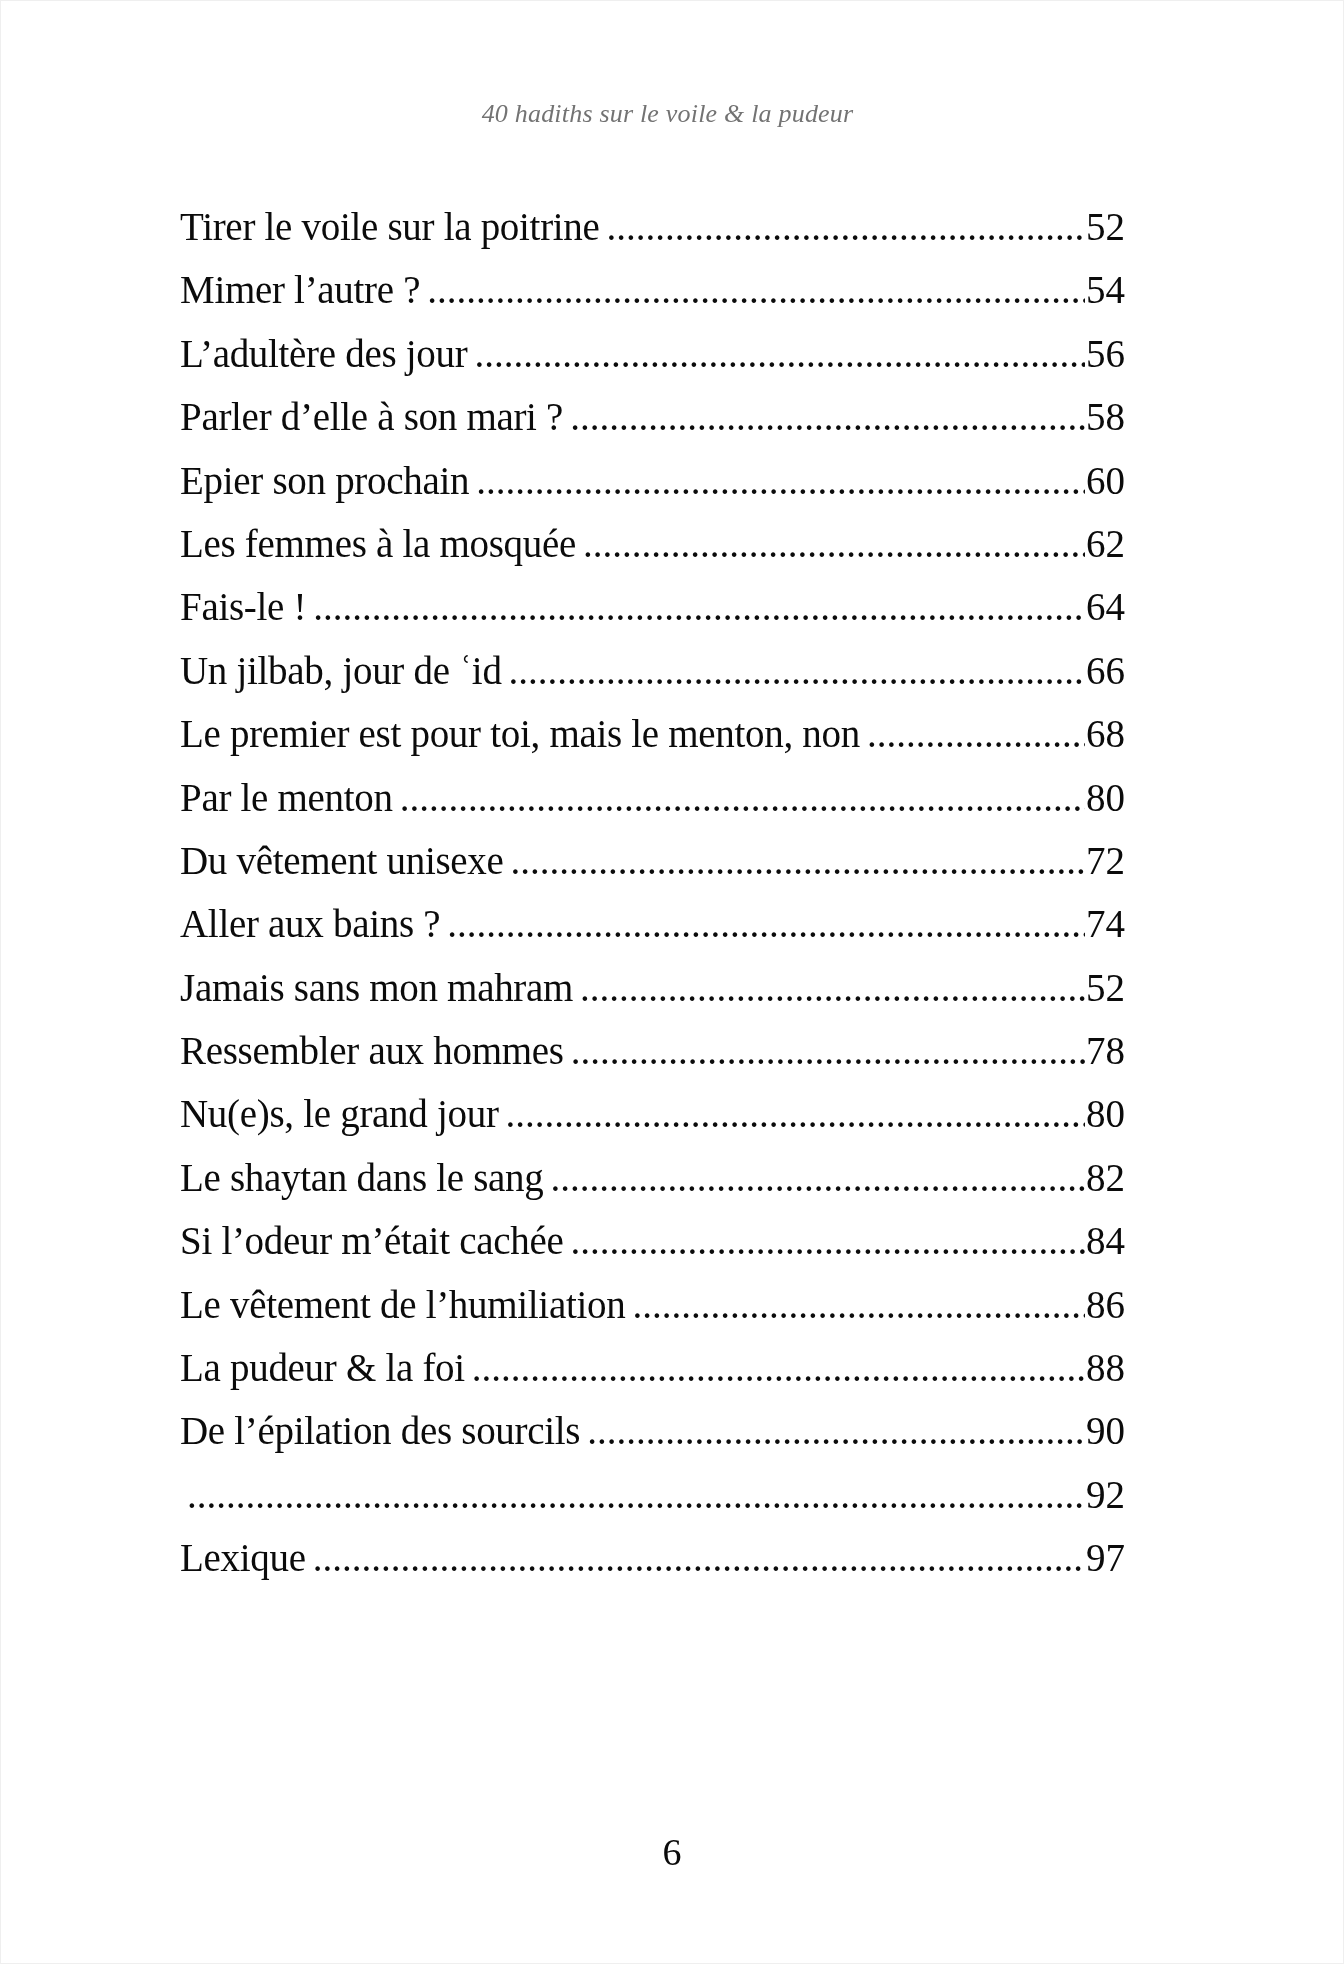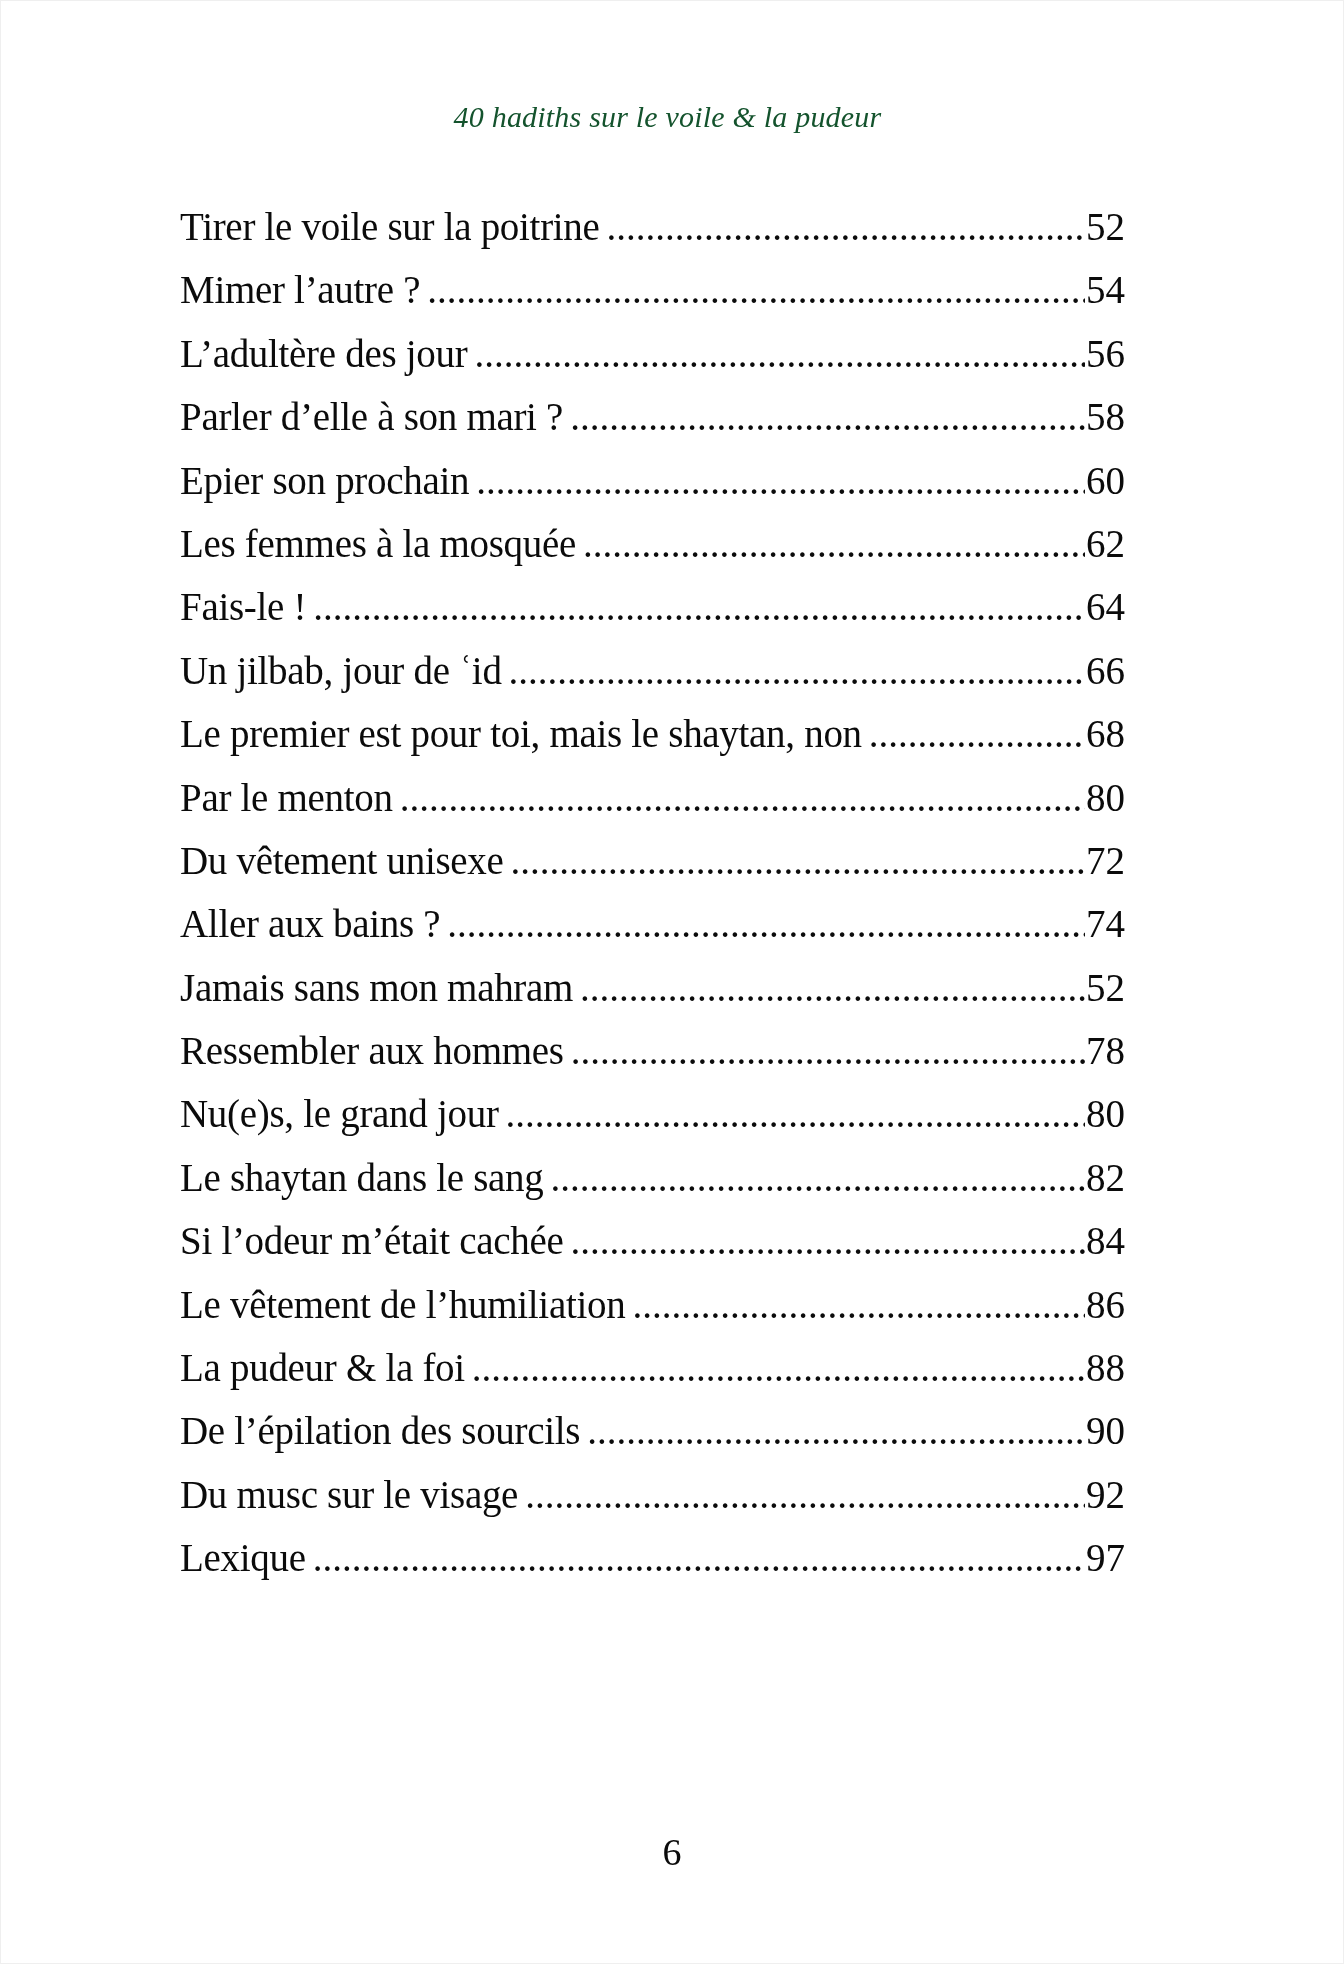--- a/index.html
+++ b/index.html
@@ -18,24 +18,24 @@
     overflow: hidden;
   }
   
   .running-head {
     position: absolute;
     top: 100px;
     left: 195px;
     width: 945px;
     text-align: center;
     font-style: italic;
-    font-size: 30px;
+    font-size: 26px;
     line-height: 1.1;
     letter-spacing: 0.2px;
-    color: #14532d;
+    color: #737373;
   }
   
   .toc {
     position: absolute;
     top: 195px;
     left: 180px;
     width: 945px;
   }
   .toc-row {
     display: flex;
@@ -125,21 +125,21 @@
       <span class="toc-page">64</span>
     </div>
 
     <div class="toc-row">
       <span class="toc-title">Un jilbab, jour de ʿid</span>
       <span class="dot-leader"></span>
       <span class="toc-page">66</span>
     </div>
 
     <div class="toc-row">
-      <span class="toc-title">Le premier est pour toi, mais le shaytan, non</span>
+      <span class="toc-title">Le premier est pour toi, mais le menton, non</span>
       <span class="dot-leader"></span>
       <span class="toc-page">68</span>
     </div>
 
     <div class="toc-row">
       <span class="toc-title">Par le menton</span>
       <span class="dot-leader"></span>
       <span class="toc-page">80</span>
     </div>
 
@@ -197,21 +197,20 @@
       <span class="toc-page">88</span>
     </div>
 
     <div class="toc-row">
       <span class="toc-title">De l’épilation des sourcils</span>
       <span class="dot-leader"></span>
       <span class="toc-page">90</span>
     </div>
 
     <div class="toc-row">
-      <span class="toc-title">Du musc sur le visage</span>
       <span class="dot-leader"></span>
       <span class="toc-page">92</span>
     </div>
 
     <div class="toc-row">
       <span class="toc-title">Lexique</span>
       <span class="dot-leader"></span>
       <span class="toc-page">97</span>
     </div>
   </div>

